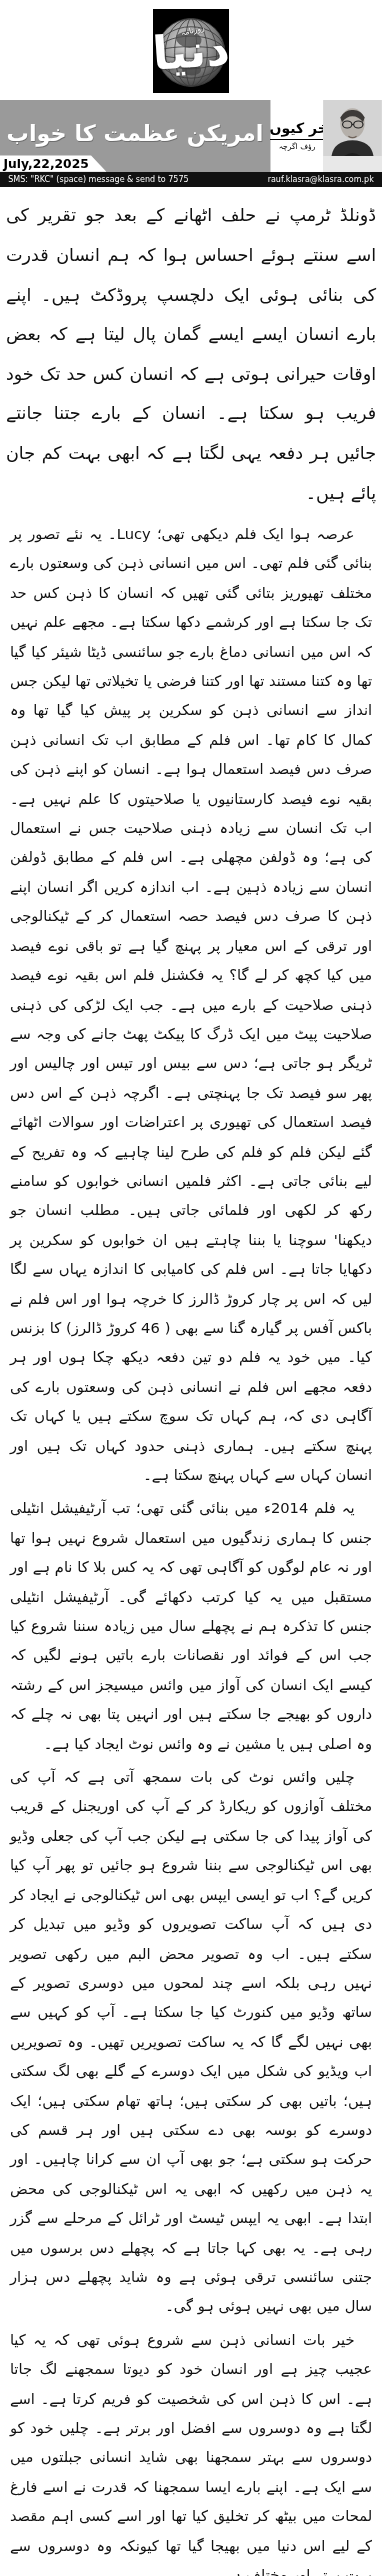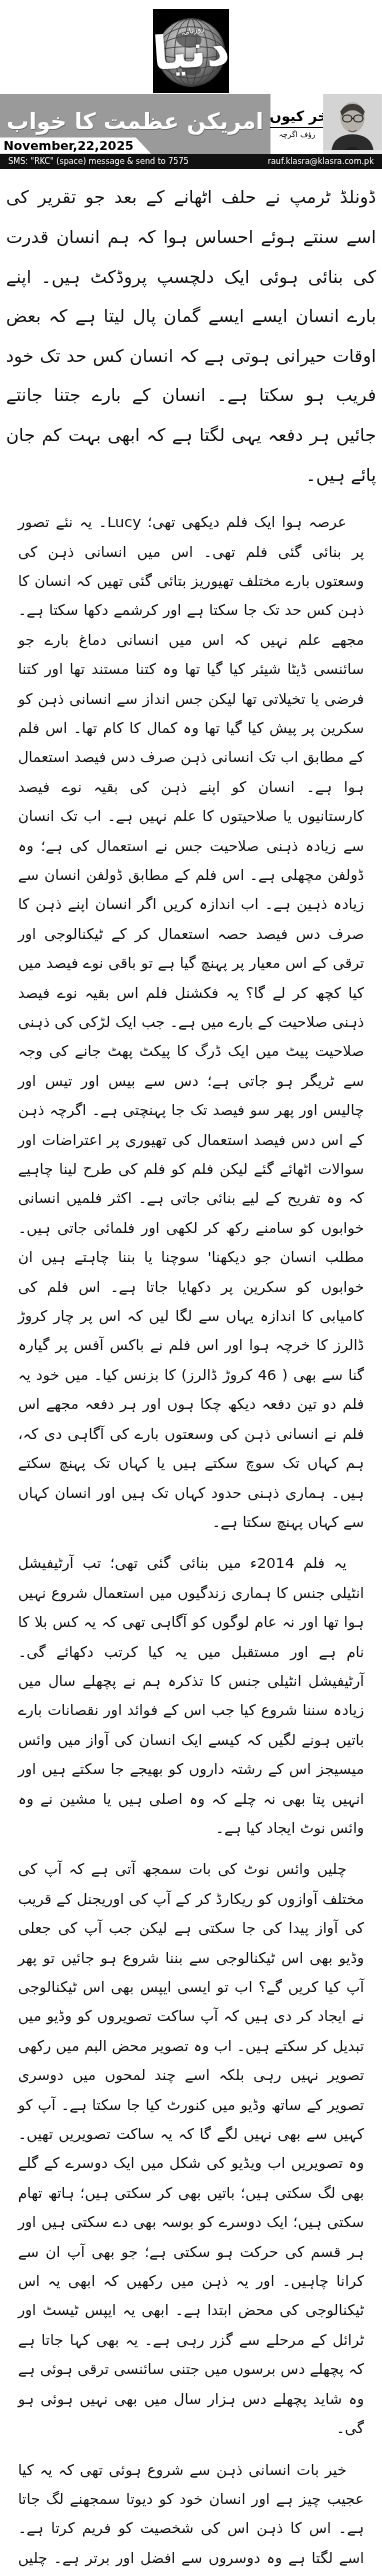--- a/index.html
+++ b/index.html
@@ -37,23 +37,23 @@
   }
   .logo-sub{
     position:absolute;top:17.6px;left:8.2px;right:4.7px;
     color:#fff;font-size:7.6px;text-align:center;
     transform:rotate(-14deg);
     text-shadow:0 0 1.8px #000;
     pointer-events:none;
   }
   
   .header-band{
-    margin-top:1px;
+    margin-top:7px;
     display:flex;
-    height:60px;
+    height:72px;
   }
   .title-area{
     position:relative;
     flex:1 1 auto;
     background:#9a9a9a;
     display:flex;align-items:center;justify-content:center;
   }
   .article-title{
     color:#ffffff;
     font-size:22.3px;
@@ -116,21 +116,21 @@
   }
   .lead{
     font-size:17.6px;
     font-weight:normal;
     line-height:2.25;
     margin:0 0 5.9px 0;
   }
   .article p.body-par{
     font-size:14.7px;
     line-height:2.0;
-    margin:12px;
+    margin:4px;
     text-indent:17.6px;
   }
 </style>
 </head>
 <body>
 
 <div class="masthead">
   <div class="logo-box">
     <svg width="76" height="84" viewBox="0 0 130 143">
       <defs>
@@ -155,21 +155,21 @@
       <path d="M55 95 q14 -6 24 2 q8 8 -2 14 q-14 6 -24 -2 q-8 -8 2 -14z" fill="#474747" opacity="0.8"></path>
     </svg>
     <div class="logo-sub">روزنامہ</div>
     <div class="logo-name">دنیا</div>
   </div>
 </div>
 
 <div class="header-band">
   <div class="title-area">
     <div class="article-title">امریکن عظمت کا خواب</div>
-    <div class="date-banner">November,22,2025</div>
+    <div class="date-banner">July,22,2025</div>
   </div>
   <div class="column-box">
     <div class="column-name">آخر کیوں؟</div>
     <div class="author-name">رؤف اگرچہ</div>
   </div>
   <div class="photo-box">
     <svg width="59" height="56" viewBox="0 0 100 96">
       <rect width="100" height="96" fill="#dcdcdc"></rect>
       <rect width="100" height="96" fill="#c9c9c9" opacity="0.4"></rect>
       <path d="M14 96 q4 -26 36 -27 q32 1 36 27z" fill="#2b2b2b"></path>

